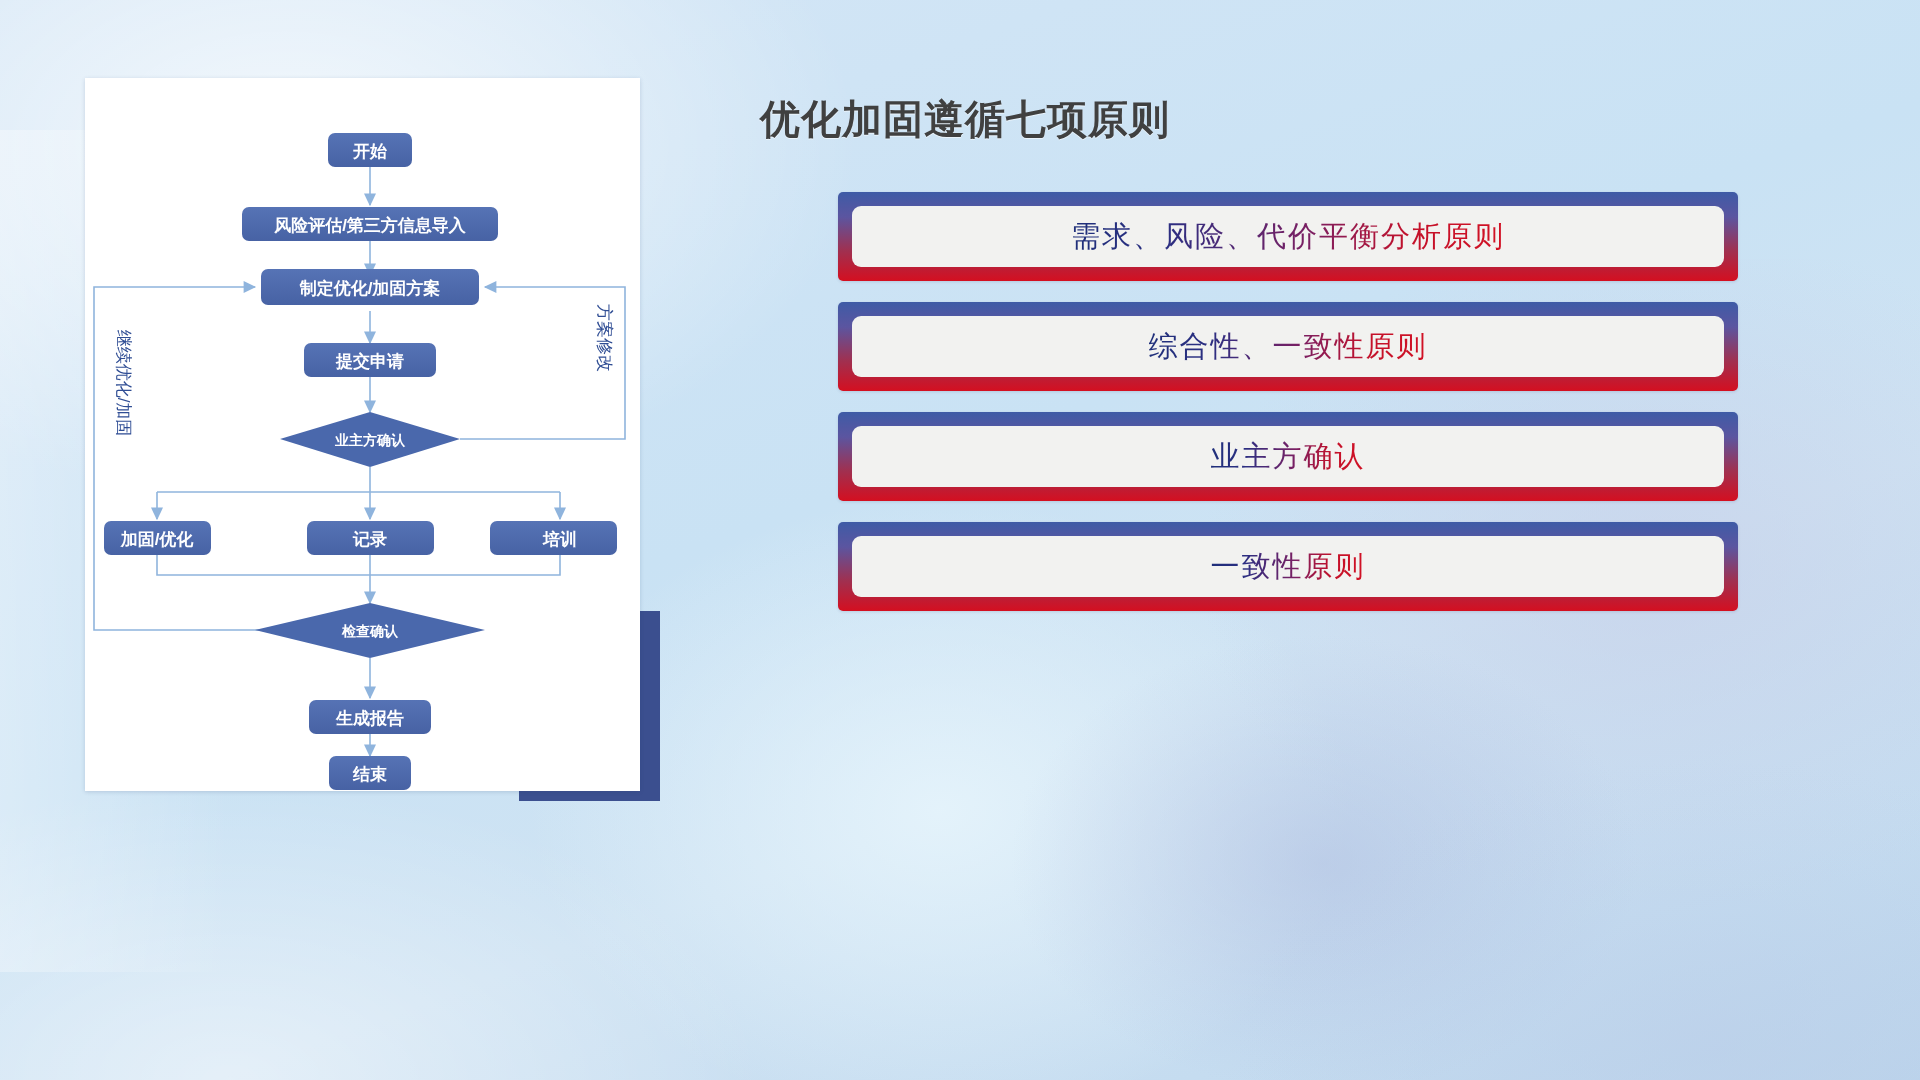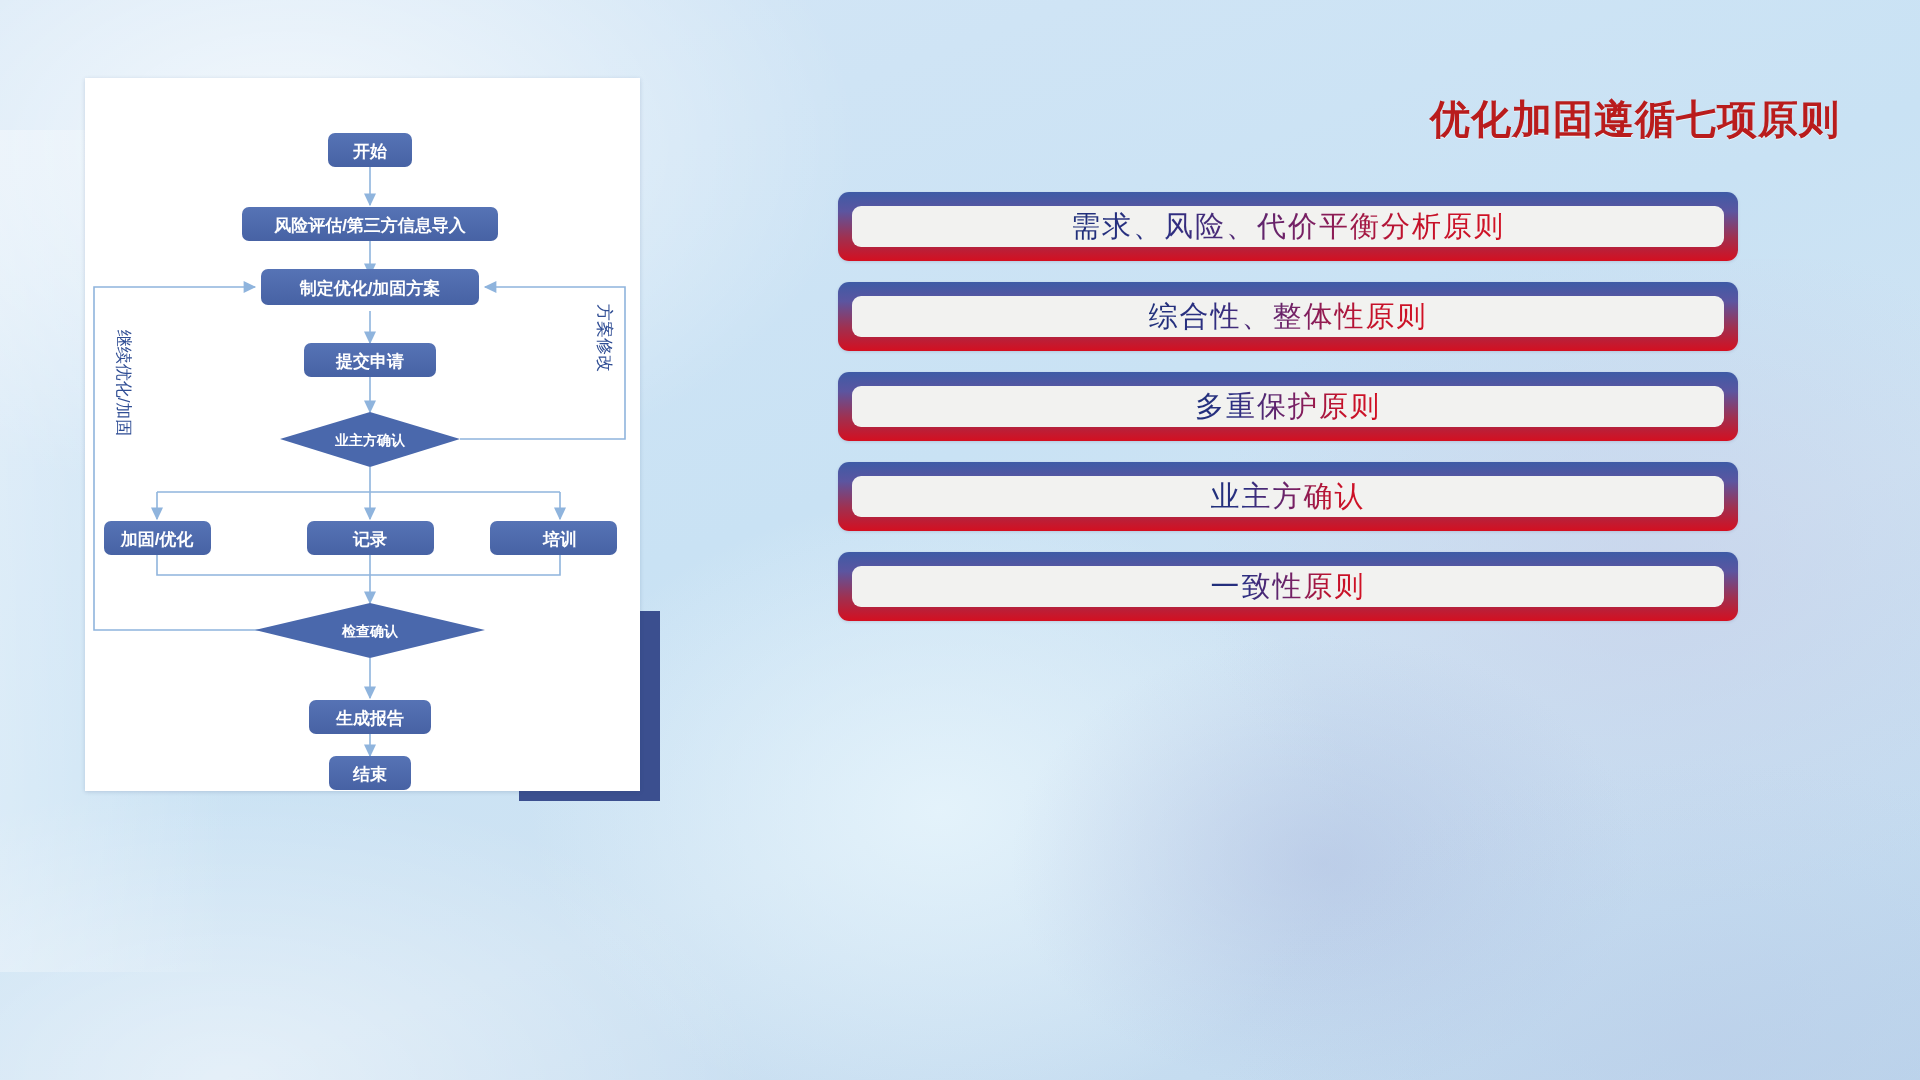--- a/index.html
+++ b/index.html
@@ -75,32 +75,32 @@
     text-anchor:middle;
     dominant-baseline:central;
   }
 
   
   #right-panel {
     position:absolute; left:760px; top:70px; width:1080px; height:800px;
   }
   #right-title {
     position:absolute; left:0; top:22px; width:1080px;
-    text-align:right;
+    text-align:left;
     font-size:40px; font-weight:bold;
-    color:#b91c1c;
+    color:#404040;
     letter-spacing:1px;
     text-shadow:0 1px 0 rgba(255,255,255,.55);
   }
   #cards { position:absolute; left:78px; top:122px; width:900px; }
   .card {
     position:relative;
-    height:69px;
+    height:89px;
     margin-bottom:21px;
-    border-radius:11px;
+    border-radius:5px;
     padding:14px;
     background:linear-gradient(180deg,#3e5ba6 0%,#5b55a0 28%,#a03050 66%,#d40f20 100%);
     box-shadow:0 1px 3px rgba(60,70,110,.16);
   }
   .card-inner {
     width:100%; height:100%;
     border-radius:9px;
     background:#f2f2f0;
     display:flex; align-items:center; justify-content:center;
   }
@@ -241,26 +241,21 @@
   <div id="right-title">优化加固遵循七项原则</div>
 
   <div id="cards">
     <div class="card">
       <div class="card-inner">
         <span class="card-label">需求、风险、代价平衡分析原则</span>
       </div>
     </div>
     <div class="card">
       <div class="card-inner">
-        <span class="card-label">综合性、整体性原则</span>
-      </div>
-    </div>
-    <div class="card">
-      <div class="card-inner">
-        <span class="card-label">多重保护原则</span>
+        <span class="card-label">综合性、一致性原则</span>
       </div>
     </div>
     <div class="card">
       <div class="card-inner">
         <span class="card-label">业主方确认</span>
       </div>
     </div>
     <div class="card">
       <div class="card-inner">
         <span class="card-label">一致性原则</span>

